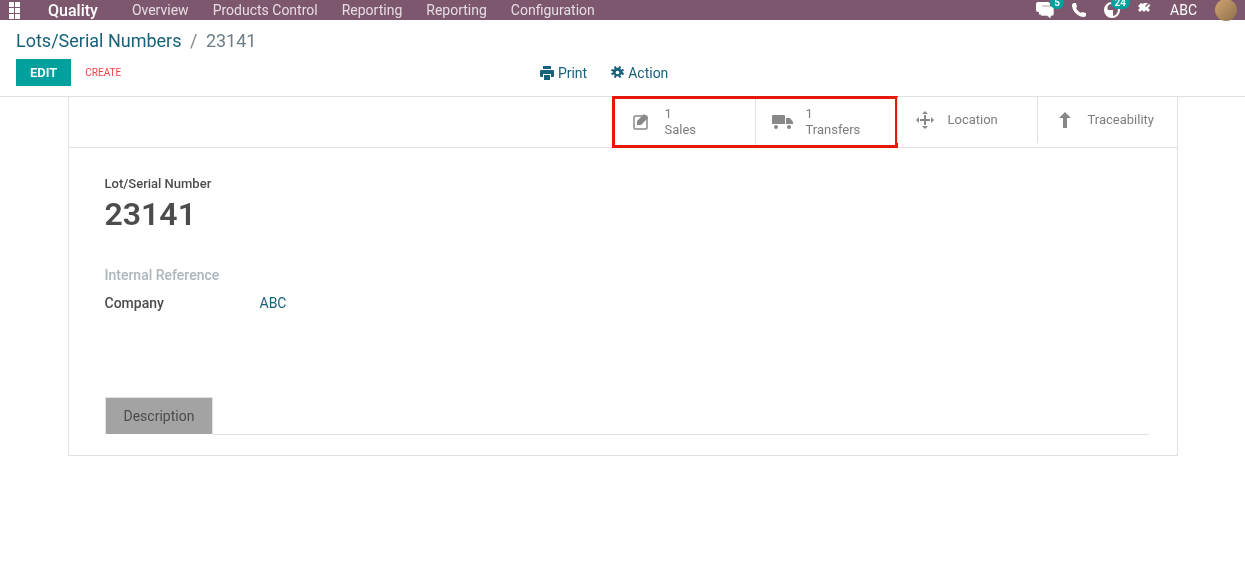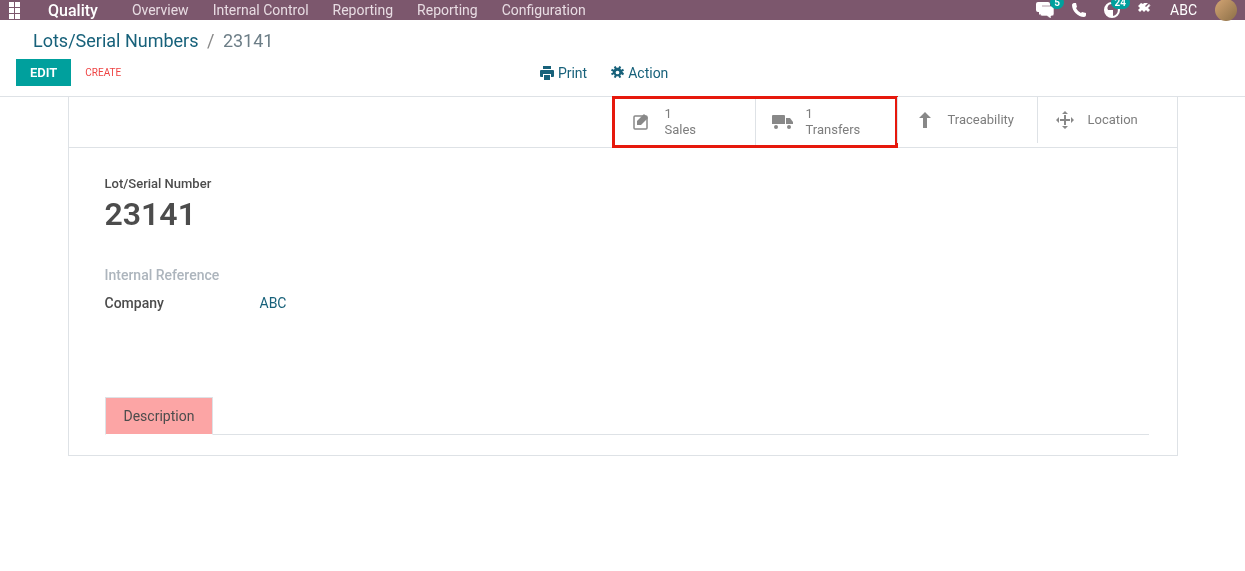--- a/index.html
+++ b/index.html
@@ -19,21 +19,21 @@
     .topbar-title { font-weight: 500; font-size: 16px; padding: 0 6px; }
     .topbar-menu { display: flex; gap: 24px; margin-left: 12px; font-size: 14px; }
     .topbar-menu-item { cursor: pointer; color: #e8dce3; }
     .topbar-right { margin-left: auto; display: flex; align-items: center; gap: 18px; font-size: 14px; }
     .systray-item { position: relative; cursor: pointer; display: flex; align-items: center; }
     .badge { position: absolute; top: -6px; right: -10px; background: #00a09d; color: #fff; border-radius: 8px; font-size: 10px; font-weight: 600; padding: 1px 4px; }
     .avatar { width: 22px; height: 22px; border-radius: 50%; background: linear-gradient(135deg, #d4a574, #8b6f47); }
     
     .breadcrumb-row { padding: 10px 16px 4px 16px; display: flex; align-items: center; }
     .breadcrumb { font-size: 18px; color: #6d7e87; }
-    .breadcrumb-link { color: #17617a; cursor: pointer; margin-left: 17px; }
+    .breadcrumb-link { color: #17617a; cursor: pointer; }
     .breadcrumb-sep { color: #888; margin: 0 4px; }
     .breadcrumb-current { color: #6d7e87; }
     
     .controls-row { padding: 4px 32px 10px 16px; display: flex; align-items: center; border-bottom: 1px solid #dee2e6; }
     .btn-edit { background: #00a09d; color: #fff; border: none; padding: 6px 14px; font-size: 13px; font-weight: 600; cursor: pointer; }
     .btn-create { background: none; border: none; color: #ef4444; font-size: 10px; font-weight: 400; padding: 6px 14px; cursor: pointer; }
     .action-buttons { margin: 0 auto; display: flex; gap: 24px; }
     .action-btn { background: none; border: none; color: #17617a; font-size: 14px; cursor: pointer; display: flex; align-items: center; gap: 4px; }
     
     .form-sheet-container { max-width: 1130px; margin: 0 auto; padding: 0 10px; }
@@ -55,21 +55,21 @@
     .field-label { font-size: 13px; color: #4c4c4c; font-weight: 500; }
     .lot-number { font-size: 32px; font-weight: 600; color: #4c4c4c; margin-top: 4px; margin-bottom: 28px; }
     
     .field-row { display: flex; padding: 6px 0; font-size: 14px; }
     .field-name { width: 155px; color: #4c4c4c; font-weight: 500; }
     .field-name.muted { color: #adb5bd; }
     .field-value { color: #4c4c4c; }
     .field-value.link { color: #17617a; cursor: pointer; }
     
     .tabs { margin-top: 80px; border-bottom: 1px solid #dee2e6; }
-    .tab { display: inline-block; padding: 10px 18px; font-size: 14px; color: #4c4c4c; border: 1px solid #dee2e6; border-bottom: 1px solid #fff; margin-bottom: -1px; background: #fca5a5; cursor: pointer; }
+    .tab { display: inline-block; padding: 10px 18px; font-size: 14px; color: #4c4c4c; border: 1px solid #dee2e6; border-bottom: 1px solid #fff; margin-bottom: -1px; background: #a3a3a3; cursor: pointer; }
     
     svg { display: block; }
   </style>
 </head>
 <body>
 
 <div class="topbar">
   <div class="topbar-left">
     <div class="apps-icon">
       <span></span>
@@ -78,21 +78,21 @@
         <span></span>
         <span></span>
         <span></span>
         <span></span>
         <span></span>
         <span></span>
     </div>
     <div class="topbar-title">Quality</div>
     <div class="topbar-menu">
       <div class="topbar-menu-item">Overview</div>
-      <div class="topbar-menu-item">Internal Control</div>
+      <div class="topbar-menu-item">Products Control</div>
       <div class="topbar-menu-item">Reporting</div>
       <div class="topbar-menu-item">Reporting</div>
       <div class="topbar-menu-item">Configuration</div>
     </div>
   </div>
   <div class="topbar-right">
     <div class="systray-item">
       <svg width="18" height="16" viewBox="0 0 18 16" fill="#fff">
           <path d="M2 0h10a2 2 0 012 2v6a2 2 0 01-2 2H7l-4 3v-3H2a2 2 0 01-2-2V2a2 2 0 012-2z"></path>
           <path d="M6 4h10a2 2 0 012 2v6a2 2 0 01-2 2h-1v3l-4-3H6a2 2 0 01-2-2" fill="#fff" stroke="#7c576d" stroke-width="0.6"></path>
@@ -172,38 +172,38 @@
               </svg>
           </span>
           <span class="stat-text">
             <span>1</span>
             <span>Transfers</span>
           </span>
         </button>
       </div>
       <button class="stat-button">
         <span class="stat-icon">
+          <svg width="18" height="18" viewBox="0 0 18 18" fill="#888">
+              <path d="M9 0l3 3H6zM9 18l-3-3h6zM0 9l3-3v6zM18 9l-3 3V6zM8 4h2v10H8zM4 8h10v2H4z"></path>
+            </svg>
+        </span>
+        <span class="stat-text">
+          <span>Location</span>
+        </span>
+      </button>
+      <button class="stat-button">
+        <span class="stat-icon">
           <svg width="16" height="16" viewBox="0 0 16 16" fill="#888">
               <path d="M8 0l6 6H10v10H6V6H2z"></path>
             </svg>
         </span>
         <span class="stat-text">
           <span>Traceability</span>
         </span>
       </button>
-      <button class="stat-button">
-        <span class="stat-icon">
-          <svg width="18" height="18" viewBox="0 0 18 18" fill="#888">
-              <path d="M9 0l3 3H6zM9 18l-3-3h6zM0 9l3-3v6zM18 9l-3 3V6zM8 4h2v10H8zM4 8h10v2H4z"></path>
-            </svg>
-        </span>
-        <span class="stat-text">
-          <span>Location</span>
-        </span>
-      </button>
     </div>
 
     <div class="form-body">
       <div class="field-label">Lot/Serial Number</div>
       <div class="lot-number">23141</div>
 
       <div class="field-row">
         <div class="field-name muted">Internal Reference</div>
       </div>
       <div class="field-row">

